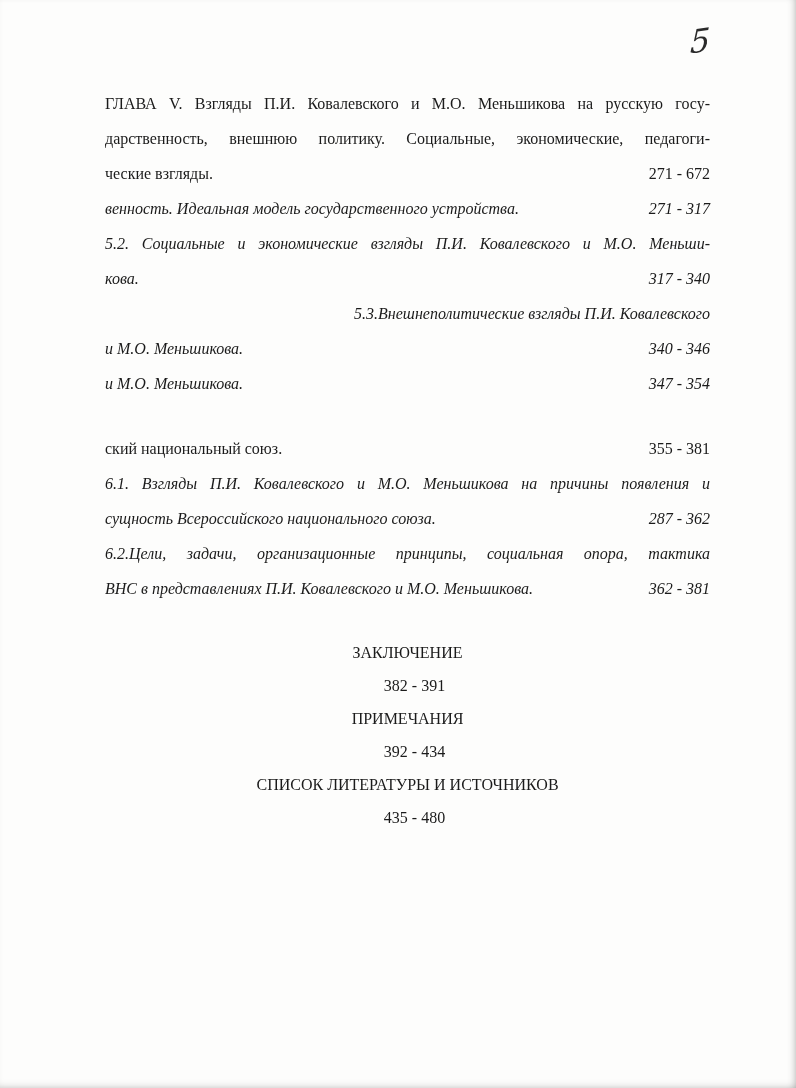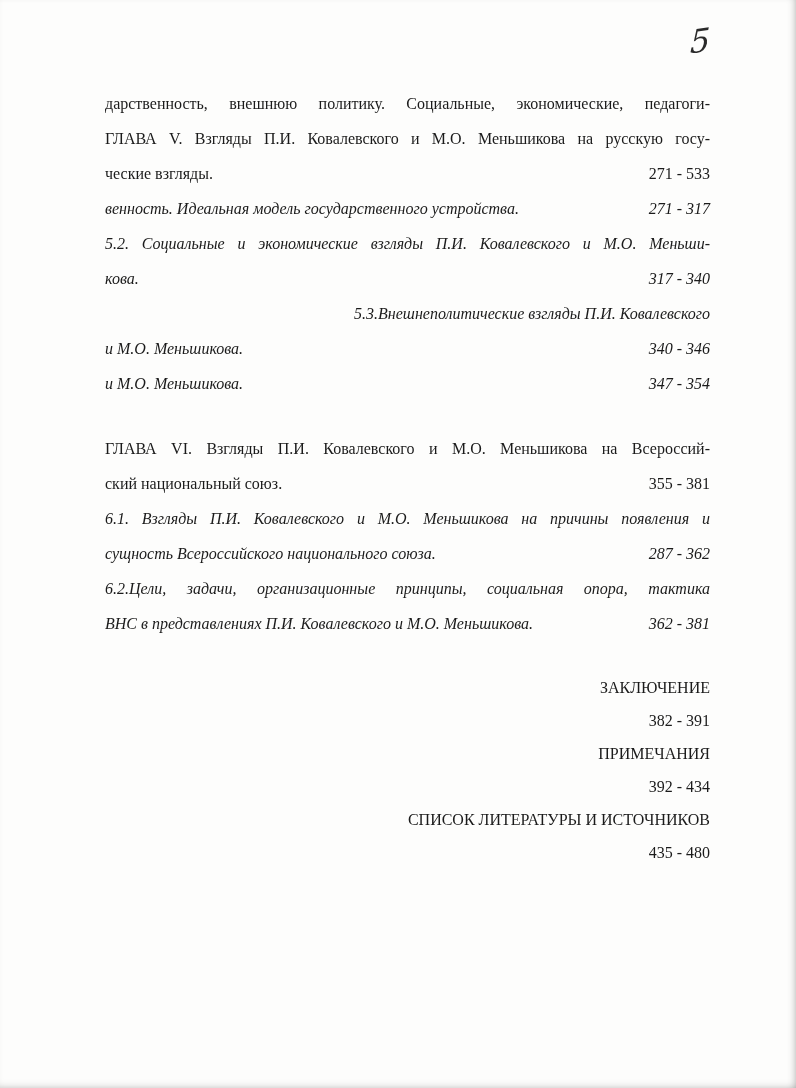--- a/index.html
+++ b/index.html
@@ -11,21 +11,21 @@
     overflow: hidden;
     font-family: "Liberation Serif", serif;
     color: #1b1b1b;
     box-shadow: inset -6px 0 9px -6px rgba(0,0,0,0.30),
                 inset 0 -6px 9px -6px rgba(0,0,0,0.22);
   }
   .toc { padding: 86px 86px 0 105px; font-size: 16px; }
   .line { line-height: 35px; min-height: 35px; }
   .fill { text-align: justify; text-align-last: justify; }
   .plain { text-align: right; }
-  .end { display: flex; justify-content: space-between; align-items: flex-end; }
+  .end { display: flex; justify-content: space-between; align-items: center; }
   .pages { white-space: nowrap; padding-left: 14px; }
   .italic { font-style: italic; }
   .gap-before { margin-top: 30px; }
   .back-matter { margin-top: 30px; }
   .back-matter .line { line-height: 33px; min-height: 33px; flex-direction: column; }
   .handwritten {
     position: absolute;
     top: 22px;
     left: 690px;
     font-family: "DejaVu Serif", serif;
@@ -38,25 +38,25 @@
 </head>
 <body>
 
 <div class="page">
 
   <div class="handwritten">5</div>
 
   <main class="toc">
 
     <section>
+      <div class="line fill"><span>ГЛАВА V. Взгляды П.И. Ковалевского и М.О. Меньшикова на русскую госу-</span></div>
       <div class="line fill"><span>дарственность, внешнюю политику. Социальные, экономические, педагоги-</span></div>
-      <div class="line fill"><span>ГЛАВА V. Взгляды П.И. Ковалевского и М.О. Меньшикова на русскую госу-</span></div>
       <div class="line end">
         <span>ческие взгляды.</span>
-        <span class="pages">271 - 533</span>
+        <span class="pages">271 - 672</span>
       </div>
     </section>
 
     <section class="italic">
       <div class="line end">
         <span>венность. Идеальная модель государственного устройства.</span>
         <span class="pages">271 - 317</span>
       </div>
     </section>
 
@@ -77,21 +77,20 @@
     </section>
 
     <section class="italic">
       <div class="line end">
         <span>и М.О. Меньшикова.</span>
         <span class="pages">347 - 354</span>
       </div>
     </section>
 
     <section class="gap-before">
-      <div class="line fill"><span>ГЛАВА VI. Взгляды П.И. Ковалевского и М.О. Меньшикова на Всероссий-</span></div>
       <div class="line end">
         <span>ский национальный союз.</span>
         <span class="pages">355 - 381</span>
       </div>
     </section>
 
     <section class="italic">
       <div class="line fill"><span>6.1. Взгляды П.И. Ковалевского и М.О. Меньшикова на причины появления и</span></div>
       <div class="line end">
         <span>сущность Всероссийского национального союза.</span>

